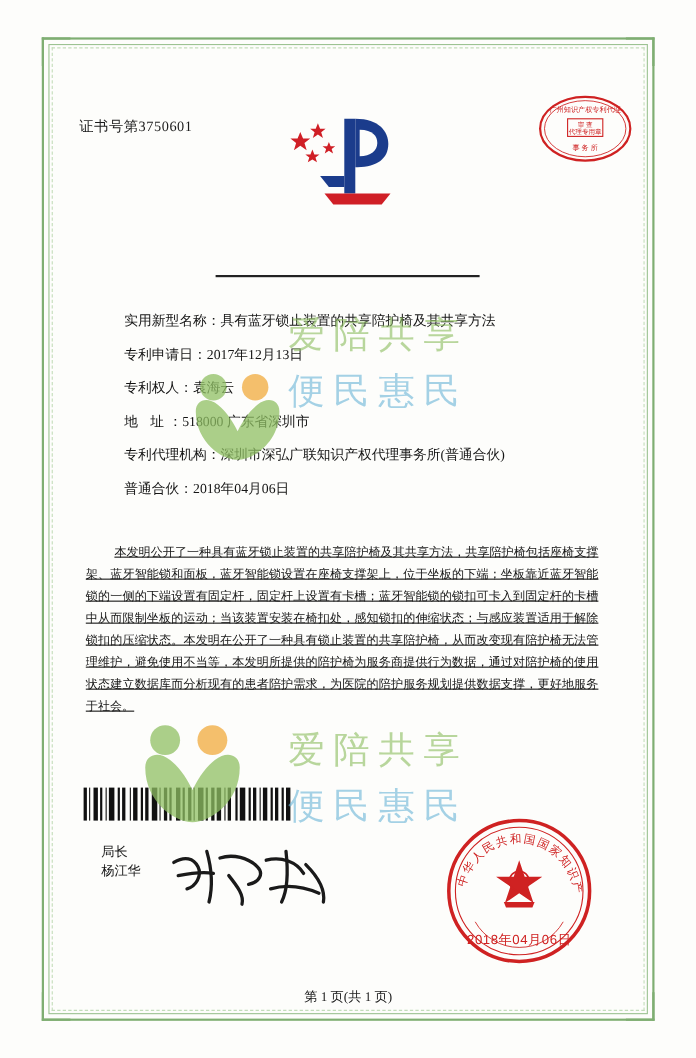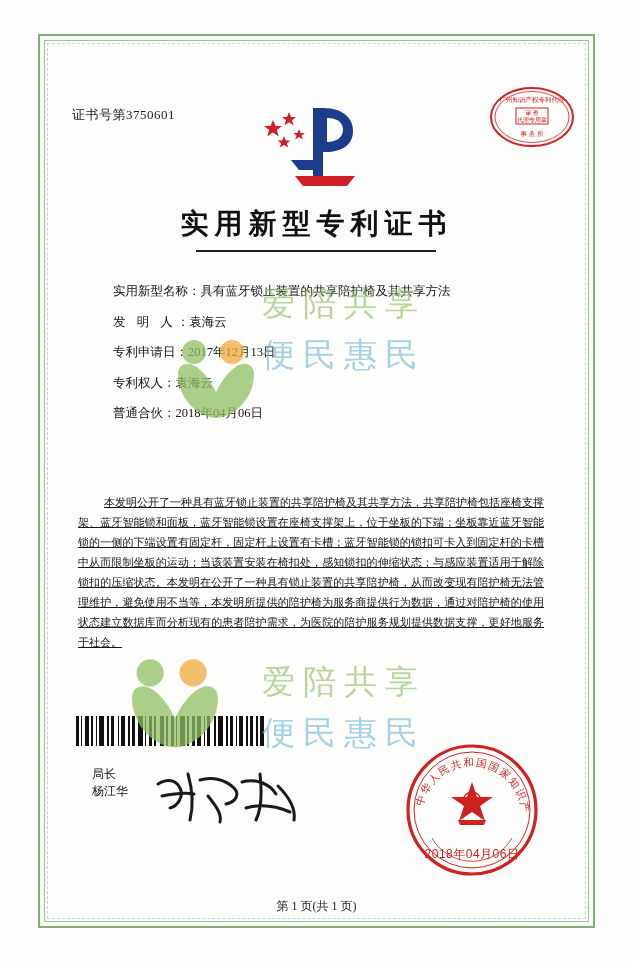--- a/index.html
+++ b/index.html
@@ -227,35 +227,37 @@
   <svg class="seal-small" viewBox="0 0 86 62">
     <ellipse cx="43" cy="31" rx="41" ry="29" fill="none" stroke="#cf2222" stroke-width="2"></ellipse>
     <ellipse cx="43" cy="31" rx="37" ry="25.5" fill="none" stroke="#cf2222" stroke-width="0.8"></ellipse>
     <text x="43" y="16" font-size="6.5" fill="#cf2222" text-anchor="middle" font-family="'Liberation Sans',sans-serif">广州知识产权专利代理</text>
     <rect x="27" y="22" width="32" height="16" fill="none" stroke="#cf2222" stroke-width="1"></rect>
     <text x="43" y="29" font-size="6" fill="#cf2222" text-anchor="middle" font-family="'Liberation Sans',sans-serif">审 查</text>
     <text x="43" y="36" font-size="6" fill="#cf2222" text-anchor="middle" font-family="'Liberation Sans',sans-serif">代理专用章</text>
     <text x="43" y="50" font-size="6.5" fill="#cf2222" text-anchor="middle" font-family="'Liberation Sans',sans-serif">事 务 所</text>
   </svg>
 
-  <div class="title">实用新型专利证书</div>
   <div class="title-underline"></div>
 
   <div class="fields">
     <div class="field-row">
       <span class="field-label">实用新型名称</span><span>：</span><span class="field-value">具有蓝牙锁止装置的共享陪护椅及其共享方法</span>
     </div>
     <div class="field-row">
-      <span class="field-label lbl-sp">发 明 人</span><span>：</span><span class="field-value">袁海云</span>
-    </div>
-    <div class="field-row">
       <span class="field-label">专利申请日</span><span>：</span><span class="field-value">2017年12月13日</span>
     </div>
     <div class="field-row">
       <span class="field-label">专利权人</span><span>：</span><span class="field-value">袁海云</span>
+    </div>
+    <div class="field-row">
+      <span class="field-label lbl-sp">地 址</span><span>：</span><span class="field-value">518000 广东省深圳市</span>
+    </div>
+    <div class="field-row">
+      <span class="field-label">专利代理机构</span><span>：</span><span class="field-value">深圳市深弘广联知识产权代理事务所(普通合伙)</span>
     </div>
     <div class="field-row">
       <span class="field-label">普通合伙</span><span>：</span><span class="field-value">2018年04月06日</span>
     </div>
   </div>
 
   <div class="body-text">本发明公开了一种具有蓝牙锁止装置的共享陪护椅及其共享方法，共享陪护椅包括座椅支撑架、蓝牙智能锁和面板，蓝牙智能锁设置在座椅支撑架上，位于坐板的下端；坐板靠近蓝牙智能锁的一侧的下端设置有固定杆，固定杆上设置有卡槽；蓝牙智能锁的锁扣可卡入到固定杆的卡槽中从而限制坐板的运动；当该装置安装在椅扣处，感知锁扣的伸缩状态；与感应装置适用于解除锁扣的压缩状态。本发明在公开了一种具有锁止装置的共享陪护椅，从而改变现有陪护椅无法管理维护，避免使用不当等，本发明所提供的陪护椅为服务商提供行为数据，通过对陪护椅的使用状态建立数据库而分析现有的患者陪护需求，为医院的陪护服务规划提供数据支撑，更好地服务于社会。</div>
 
   <div class="barcode">
     <i style="width:3px"></i>

